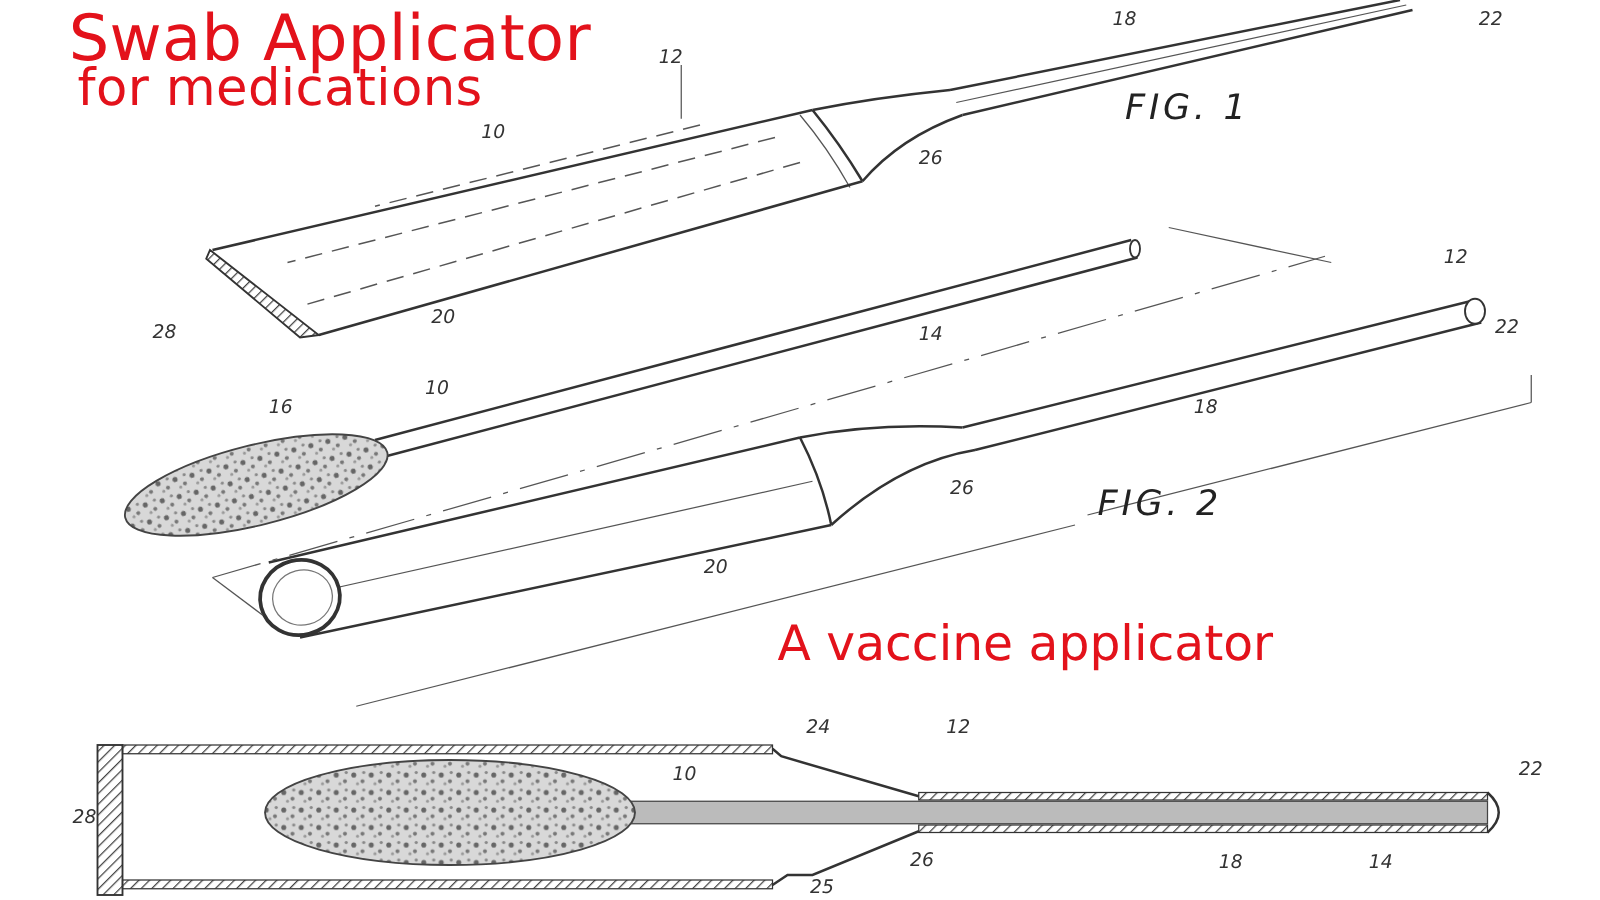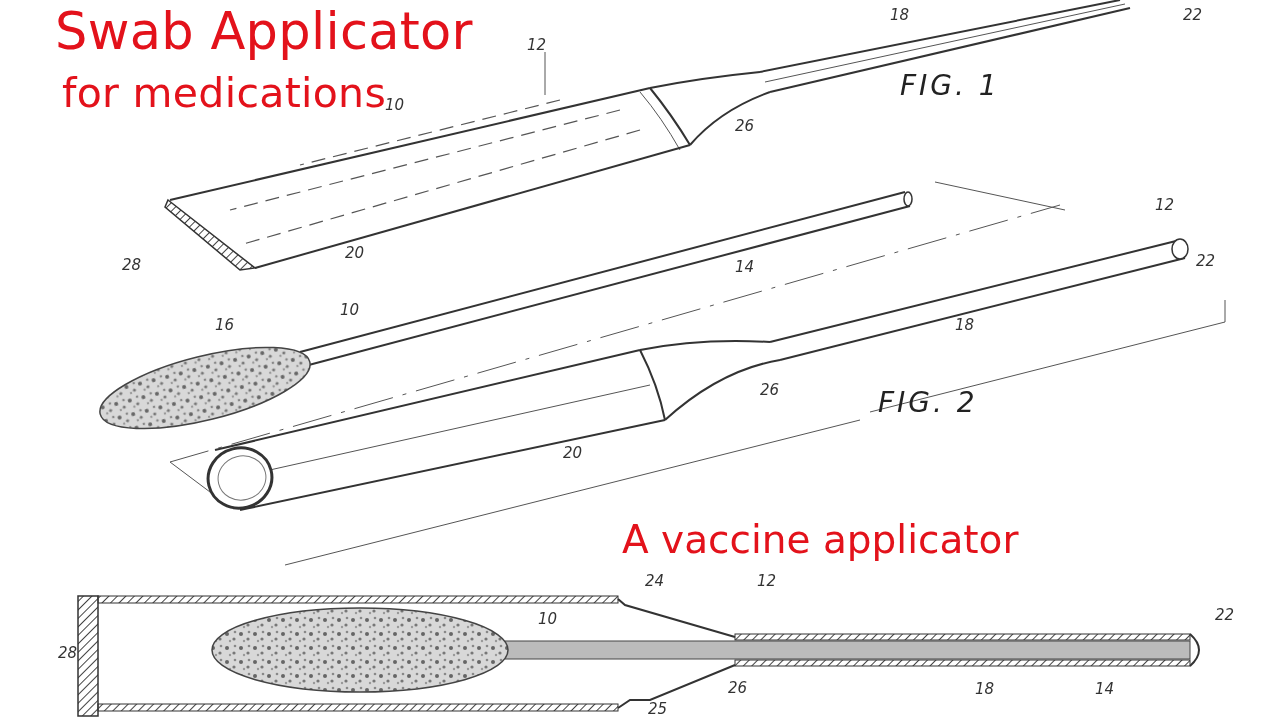--- a/index.html
+++ b/index.html
@@ -2,22 +2,22 @@
 <html><head>
 <meta charset="utf-8">
 <style>
   html, body { margin: 0; padding: 0; background: #ffffff; }
   body { width: 1280px; height: 720px; overflow: hidden; position: relative;
          font-family: "DejaVu Sans", sans-serif; }
   #drawing { position: absolute; left: 0; top: 0; width: 1280px; height: 720px; }
   .caption { position: absolute; color: #e3121b; font-family: "DejaVu Sans", sans-serif;
              font-weight: 500; line-height: 1; white-space: nowrap; }
   #cap1a { left: 55px; top: 6px; font-size: 51px; letter-spacing: 0.3px; }
-  #cap1b { left: 62px; top: 50px; font-size: 41px; letter-spacing: 0.3px; margin-top: 23px; }
-  #cap2  { left: 622px; top: 496px; font-size: 39px; margin-top: 24px; }
+  #cap1b { left: 62px; top: 50px; font-size: 41px; letter-spacing: 0.3px; }
+  #cap2  { left: 622px; top: 496px; font-size: 39px; }
   .ref { font-family: "DejaVu Sans", sans-serif; font-style: italic; font-size: 15px;
          fill: #333; }
   .fig { font-family: "DejaVu Sans", sans-serif; font-style: italic; font-size: 28px;
          fill: #222; letter-spacing: 3px; }
   .ln { stroke: #333; fill: none; stroke-width: 2; }
   .thin { stroke: #555; fill: none; stroke-width: 1; }
   .dash { stroke: #555; fill: none; stroke-width: 1.2; stroke-dasharray: 14 8; }
 </style>
 </head>
 <body>

